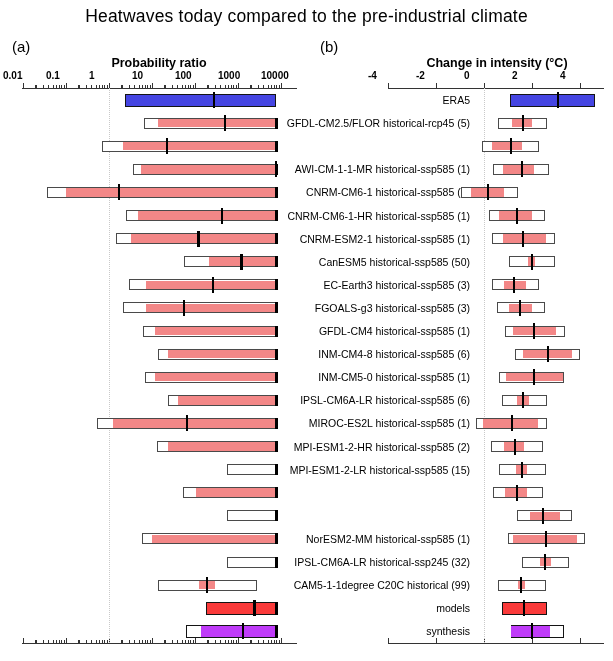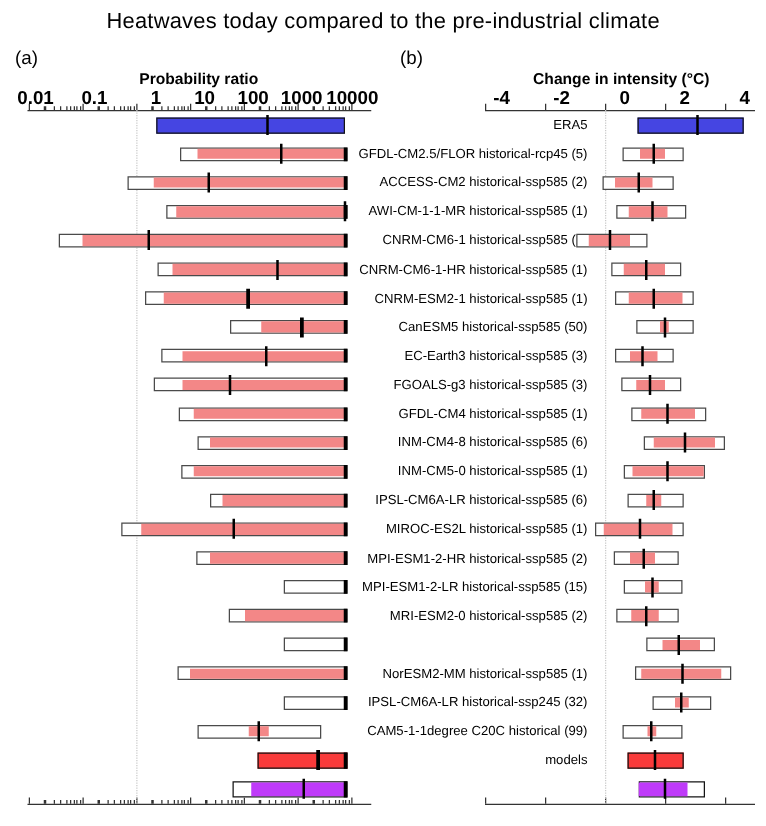--- a/index.html
+++ b/index.html
@@ -2,21 +2,21 @@
 <html><head>
 <meta charset="utf-8">
 <style>
   html,body{margin:0;padding:0;background:#fff;}
   #fig{position:relative;width:613px;height:661px;background:#fff;overflow:hidden;
        font-family:"Liberation Sans", sans-serif;color:#000;}
   .abs{position:absolute;}
   .title{width:613px;text-align:center;top:6px;left:0;font-size:17.5px;letter-spacing:.2px;}
   .panel-letter{font-size:15px;}
   .panel-title{font-size:12.5px;font-weight:bold;text-align:center;}
-  .ticklab{font-size:15px;font-weight:bold;text-align:right;}
+  .ticklab{font-size:10px;font-weight:bold;text-align:left;}
   .rowlab{font-size:10.5px;text-align:right;white-space:nowrap;}
   .refline{border-left:1px dotted #c9c9c9;width:0;}
 </style>
 </head>
 <body>
 
 <div id="fig">
   <div class="abs title">Heatwaves today compared to the pre-industrial climate</div>
 
   <div class="abs panel-letter" style="left:12px;top:38px;">(a)</div>
@@ -172,21 +172,20 @@
       <div class="abs" style="left: 509.92px; top: 93.5px; width: 85.2px; height: 13px; background: rgb(69, 69, 226); border: 1.2px solid rgb(20, 20, 20); box-sizing: border-box;"></div>
       <div class="abs" style="left: 556.72px; top: 92px; width: 2.4px; height: 16px; background: rgb(0, 0, 0);"></div>
       <div class="abs rowlab" style="left: 160px; top: 117.1px; width: 310px; height: 12px; line-height: 12px;">GFDL-CM2.5/FLOR historical-rcp45 (5)</div>
       <div class="abs" style="left: 143.666px; top: 117.6px; width: 134.334px; height: 11px; background: rgb(255, 255, 255); border: 1.2px solid rgb(74, 74, 74); box-sizing: border-box;"></div>
       <div class="abs" style="left: 157.604px; top: 118.8px; width: 119.396px; height: 8.6px; background: rgb(243, 135, 135);"></div>
       <div class="abs" style="left: 275px; top: 117.6px; width: 3px; height: 11px; background: rgb(0, 0, 0);"></div>
       <div class="abs" style="left: 223.856px; top: 115.1px; width: 2.4px; height: 16px; background: rgb(0, 0, 0);"></div>
       <div class="abs" style="left: 497.92px; top: 117.6px; width: 49.2px; height: 11px; background: rgb(255, 255, 255); border: 1.2px solid rgb(74, 74, 74); box-sizing: border-box;"></div>
       <div class="abs" style="left: 512.08px; top: 118.8px; width: 19.92px; height: 8.6px; background: rgb(243, 135, 135);"></div>
       <div class="abs" style="left: 521.92px; top: 115.1px; width: 2.4px; height: 16px; background: rgb(0, 0, 0);"></div>
-      <div class="abs rowlab" style="left: 160px; top: 140.2px; width: 310px; height: 12px; line-height: 12px;">ACCESS-CM2 historical-ssp585 (2)</div>
       <div class="abs" style="left: 102.071px; top: 140.7px; width: 175.929px; height: 11px; background: rgb(255, 255, 255); border: 1.2px solid rgb(74, 74, 74); box-sizing: border-box;"></div>
       <div class="abs" style="left: 122.855px; top: 141.9px; width: 154.145px; height: 8.6px; background: rgb(243, 135, 135);"></div>
       <div class="abs" style="left: 275px; top: 140.7px; width: 3px; height: 11px; background: rgb(0, 0, 0);"></div>
       <div class="abs" style="left: 165.524px; top: 138.2px; width: 2.4px; height: 16px; background: rgb(0, 0, 0);"></div>
       <div class="abs" style="left: 482.08px; top: 140.7px; width: 56.88px; height: 11px; background: rgb(255, 255, 255); border: 1.2px solid rgb(74, 74, 74); box-sizing: border-box;"></div>
       <div class="abs" style="left: 491.92px; top: 141.9px; width: 30px; height: 8.6px; background: rgb(243, 135, 135);"></div>
       <div class="abs" style="left: 509.92px; top: 138.2px; width: 2.4px; height: 16px; background: rgb(0, 0, 0);"></div>
       <div class="abs rowlab" style="left: 160px; top: 163.3px; width: 310px; height: 12px; line-height: 12px;">AWI-CM-1-1-MR historical-ssp585 (1)</div>
       <div class="abs" style="left: 132.921px; top: 163.8px; width: 145.079px; height: 11px; background: rgb(255, 255, 255); border: 1.2px solid rgb(74, 74, 74); box-sizing: border-box;"></div>
       <div class="abs" style="left: 140.836px; top: 165px; width: 136.164px; height: 8.6px; background: rgb(243, 135, 135);"></div>
@@ -285,21 +284,20 @@
       <div class="abs" style="left: 275px; top: 441px; width: 3px; height: 11px; background: rgb(0, 0, 0);"></div>
       <div class="abs" style="left: 490.96px; top: 441px; width: 52.08px; height: 11px; background: rgb(255, 255, 255); border: 1.2px solid rgb(74, 74, 74); box-sizing: border-box;"></div>
       <div class="abs" style="left: 503.92px; top: 442.2px; width: 20.16px; height: 8.6px; background: rgb(243, 135, 135);"></div>
       <div class="abs" style="left: 513.76px; top: 438.5px; width: 2.4px; height: 16px; background: rgb(0, 0, 0);"></div>
       <div class="abs rowlab" style="left: 160px; top: 463.6px; width: 310px; height: 12px; line-height: 12px;">MPI-ESM1-2-LR historical-ssp585 (15)</div>
       <div class="abs" style="left: 226.836px; top: 464.1px; width: 51.1644px; height: 11px; background: rgb(255, 255, 255); border: 1.2px solid rgb(74, 74, 74); box-sizing: border-box;"></div>
       <div class="abs" style="left: 275px; top: 464.1px; width: 3px; height: 11px; background: rgb(0, 0, 0);"></div>
       <div class="abs" style="left: 499.12px; top: 464.1px; width: 46.8px; height: 11px; background: rgb(255, 255, 255); border: 1.2px solid rgb(74, 74, 74); box-sizing: border-box;"></div>
       <div class="abs" style="left: 515.92px; top: 465.3px; width: 11.04px; height: 8.6px; background: rgb(243, 135, 135);"></div>
       <div class="abs" style="left: 520.72px; top: 461.6px; width: 2.4px; height: 16px; background: rgb(0, 0, 0);"></div>
-      <div class="abs rowlab" style="left: 160px; top: 486.7px; width: 310px; height: 12px; line-height: 12px;">MRI-ESM2-0 historical-ssp585 (2)</div>
       <div class="abs" style="left: 182.788px; top: 487.2px; width: 95.2119px; height: 11px; background: rgb(255, 255, 255); border: 1.2px solid rgb(74, 74, 74); box-sizing: border-box;"></div>
       <div class="abs" style="left: 195.911px; top: 488.4px; width: 81.0889px; height: 8.6px; background: rgb(243, 135, 135);"></div>
       <div class="abs" style="left: 275px; top: 487.2px; width: 3px; height: 11px; background: rgb(0, 0, 0);"></div>
       <div class="abs" style="left: 493.12px; top: 487.2px; width: 49.92px; height: 11px; background: rgb(255, 255, 255); border: 1.2px solid rgb(74, 74, 74); box-sizing: border-box;"></div>
       <div class="abs" style="left: 505.12px; top: 488.4px; width: 21.84px; height: 8.6px; background: rgb(243, 135, 135);"></div>
       <div class="abs" style="left: 515.92px; top: 484.7px; width: 2.4px; height: 16px; background: rgb(0, 0, 0);"></div>
       <div class="abs" style="left: 226.836px; top: 510.3px; width: 51.1644px; height: 11px; background: rgb(255, 255, 255); border: 1.2px solid rgb(74, 74, 74); box-sizing: border-box;"></div>
       <div class="abs" style="left: 275px; top: 510.3px; width: 3px; height: 11px; background: rgb(0, 0, 0);"></div>
       <div class="abs" style="left: 517.12px; top: 510.3px; width: 54.96px; height: 11px; background: rgb(255, 255, 255); border: 1.2px solid rgb(74, 74, 74); box-sizing: border-box;"></div>
       <div class="abs" style="left: 530.08px; top: 511.5px; width: 30px; height: 8.6px; background: rgb(243, 135, 135);"></div>
@@ -323,20 +321,21 @@
       <div class="abs" style="left: 205.786px; top: 577.1px; width: 2.4px; height: 16px; background: rgb(0, 0, 0);"></div>
       <div class="abs" style="left: 497.92px; top: 579.6px; width: 48px; height: 11px; background: rgb(255, 255, 255); border: 1.2px solid rgb(74, 74, 74); box-sizing: border-box;"></div>
       <div class="abs" style="left: 518.08px; top: 580.8px; width: 6.96px; height: 8.6px; background: rgb(243, 135, 135);"></div>
       <div class="abs" style="left: 519.76px; top: 577.1px; width: 2.4px; height: 16px; background: rgb(0, 0, 0);"></div>
       <div class="abs rowlab" style="left: 160px; top: 602.2px; width: 310px; height: 12px; line-height: 12px;">models</div>
       <div class="abs" style="left: 205.977px; top: 601.7px; width: 72.0233px; height: 13px; background: rgb(250, 58, 58); border: 1.2px solid rgb(20, 20, 20); box-sizing: border-box;"></div>
       <div class="abs" style="left: 275px; top: 601.7px; width: 3px; height: 13px; background: rgb(0, 0, 0);"></div>
       <div class="abs" style="left: 253.149px; top: 600.2px; width: 2.4px; height: 16px; background: rgb(0, 0, 0);"></div>
       <div class="abs" style="left: 502px; top: 601.7px; width: 45.12px; height: 13px; background: rgb(250, 58, 58); border: 1.2px solid rgb(20, 20, 20); box-sizing: border-box;"></div>
       <div class="abs" style="left: 522.88px; top: 600.2px; width: 2.4px; height: 16px; background: rgb(0, 0, 0);"></div>
+      <div class="abs rowlab" style="left: 160px; top: 625.3px; width: 310px; height: 12px; line-height: 12px;">synthesis</div>
       <div class="abs" style="left: 186.073px; top: 624.8px; width: 91.9272px; height: 13px; background: rgb(255, 255, 255); border: 1.2px solid rgb(20, 20, 20); box-sizing: border-box;"></div>
       <div class="abs" style="left: 201.015px; top: 626px; width: 75.9852px; height: 10.6px; background: rgb(191, 59, 249);"></div>
       <div class="abs" style="left: 275px; top: 624.8px; width: 3px; height: 13px; background: rgb(0, 0, 0);"></div>
       <div class="abs" style="left: 241.7px; top: 623.3px; width: 2.4px; height: 16px; background: rgb(0, 0, 0);"></div>
       <div class="abs" style="left: 511.12px; top: 624.8px; width: 52.8px; height: 13px; background: rgb(255, 255, 255); border: 1.2px solid rgb(20, 20, 20); box-sizing: border-box;"></div>
       <div class="abs" style="left: 511.12px; top: 626px; width: 38.88px; height: 10.6px; background: rgb(191, 59, 249);"></div>
       <div class="abs" style="left: 530.8px; top: 623.3px; width: 2.4px; height: 16px; background: rgb(0, 0, 0);"></div>
     </div>
 </div>
 

